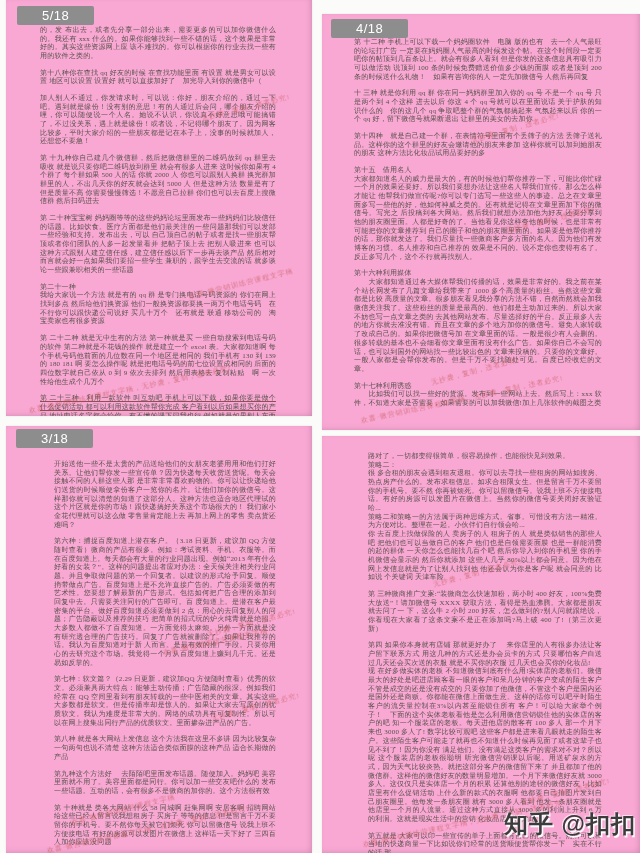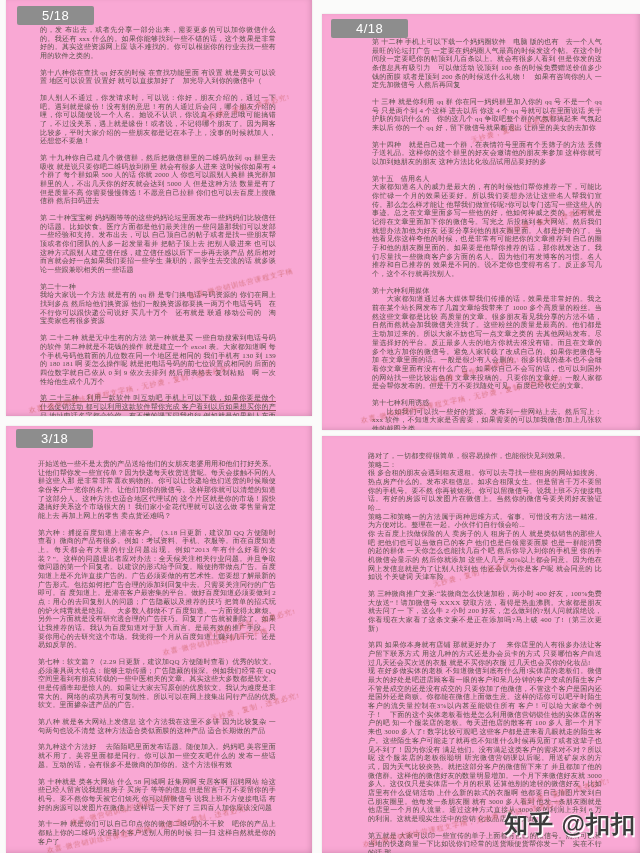--- a/index.html
+++ b/index.html
@@ -11,22 +11,22 @@
     font-family:"Liberation Serif","DejaVu Serif",serif;
   }
   .page{
     position:absolute;
     background:#f9a8d4;
     box-shadow:0 0 2px rgba(0,0,0,.10), inset -4px 0 6px -3px rgba(0,0,0,.14), inset 0 -4px 6px -3px rgba(0,0,0,.10);
     overflow:hidden;
     box-sizing:border-box;
   }
   #page5{left:6px;top:0;width:306px;height:416px;padding:26px 36px 8px 34px;}
-  #page4{left:322px;top:14px;width:318px;height:416px;padding:24px 38px 8px 50px;}
-  #page3{left:6px;top:426px;width:306px;height:427px;padding:34px 36px 8px 32px;}
+  #page4{left:322px;top:14px;width:318px;height:416px;padding:24px 38px 8px 32px;}
+  #page3{left:6px;top:426px;width:306px;height:427px;padding:34px 36px 8px 48px;}
   #page2{left:322px;top:436px;width:318px;height:417px;padding:16px 38px 10px 46px;}
   .para{
     margin:0 0 8px 0;
     font-size:7px;
     line-height:1.24;
     color:#58524b;
     text-align:justify;
     white-space:pre-line;
     filter:blur(0.35px);
     letter-spacing:0.2px;

